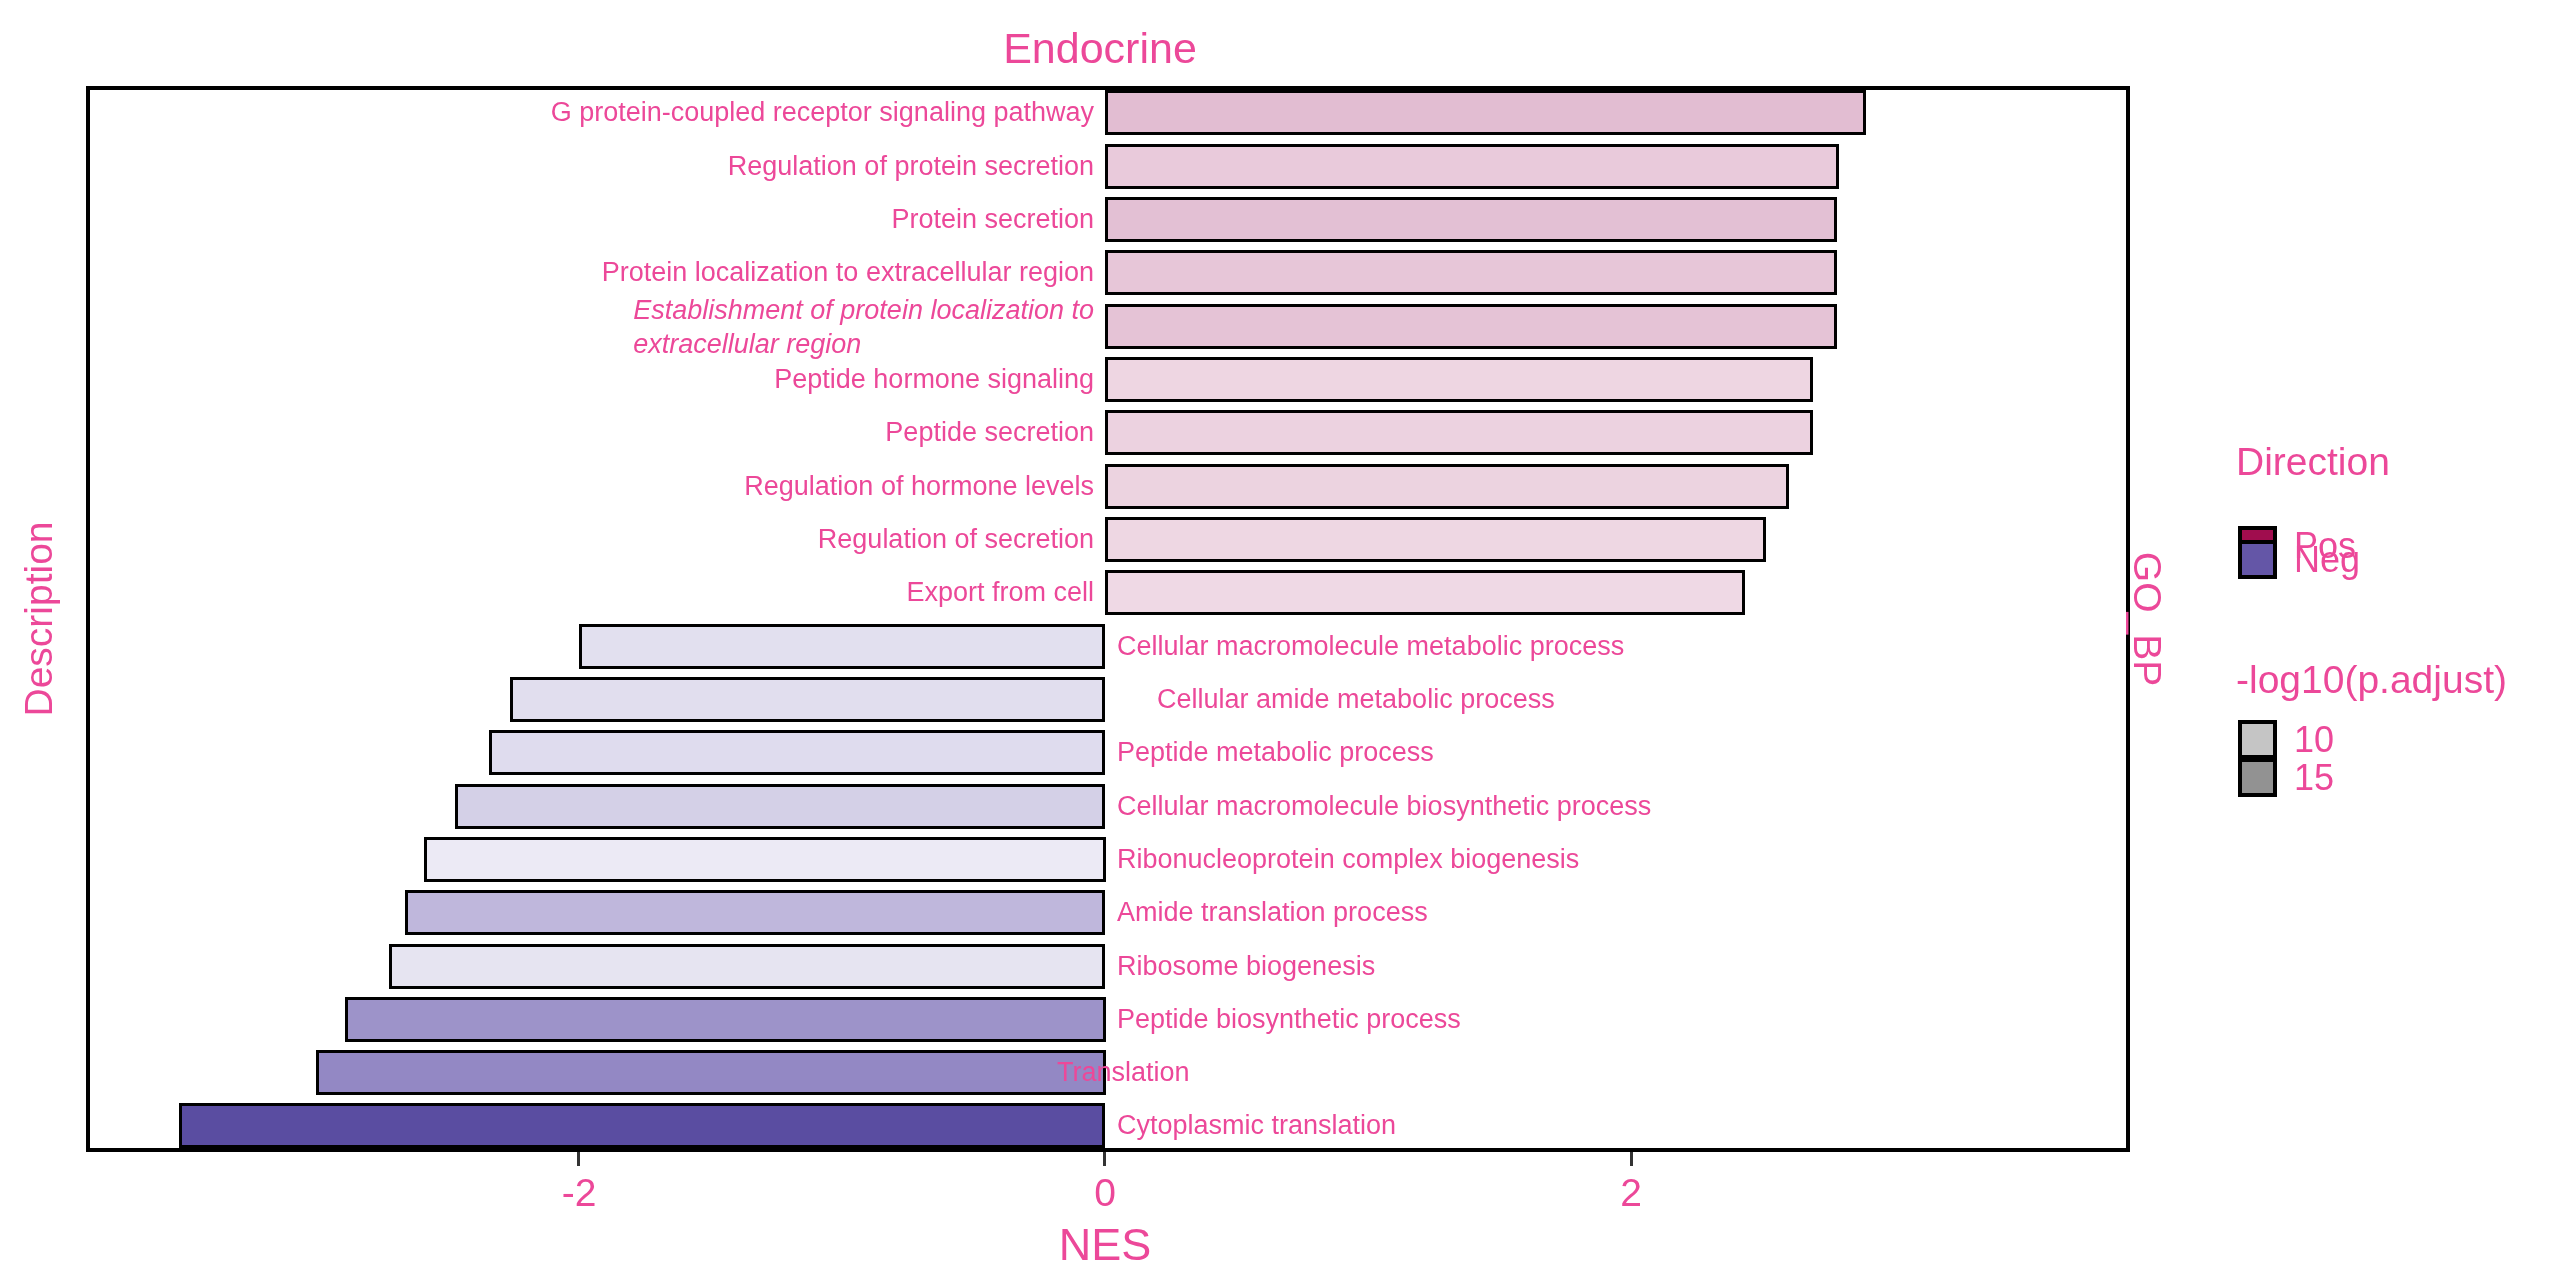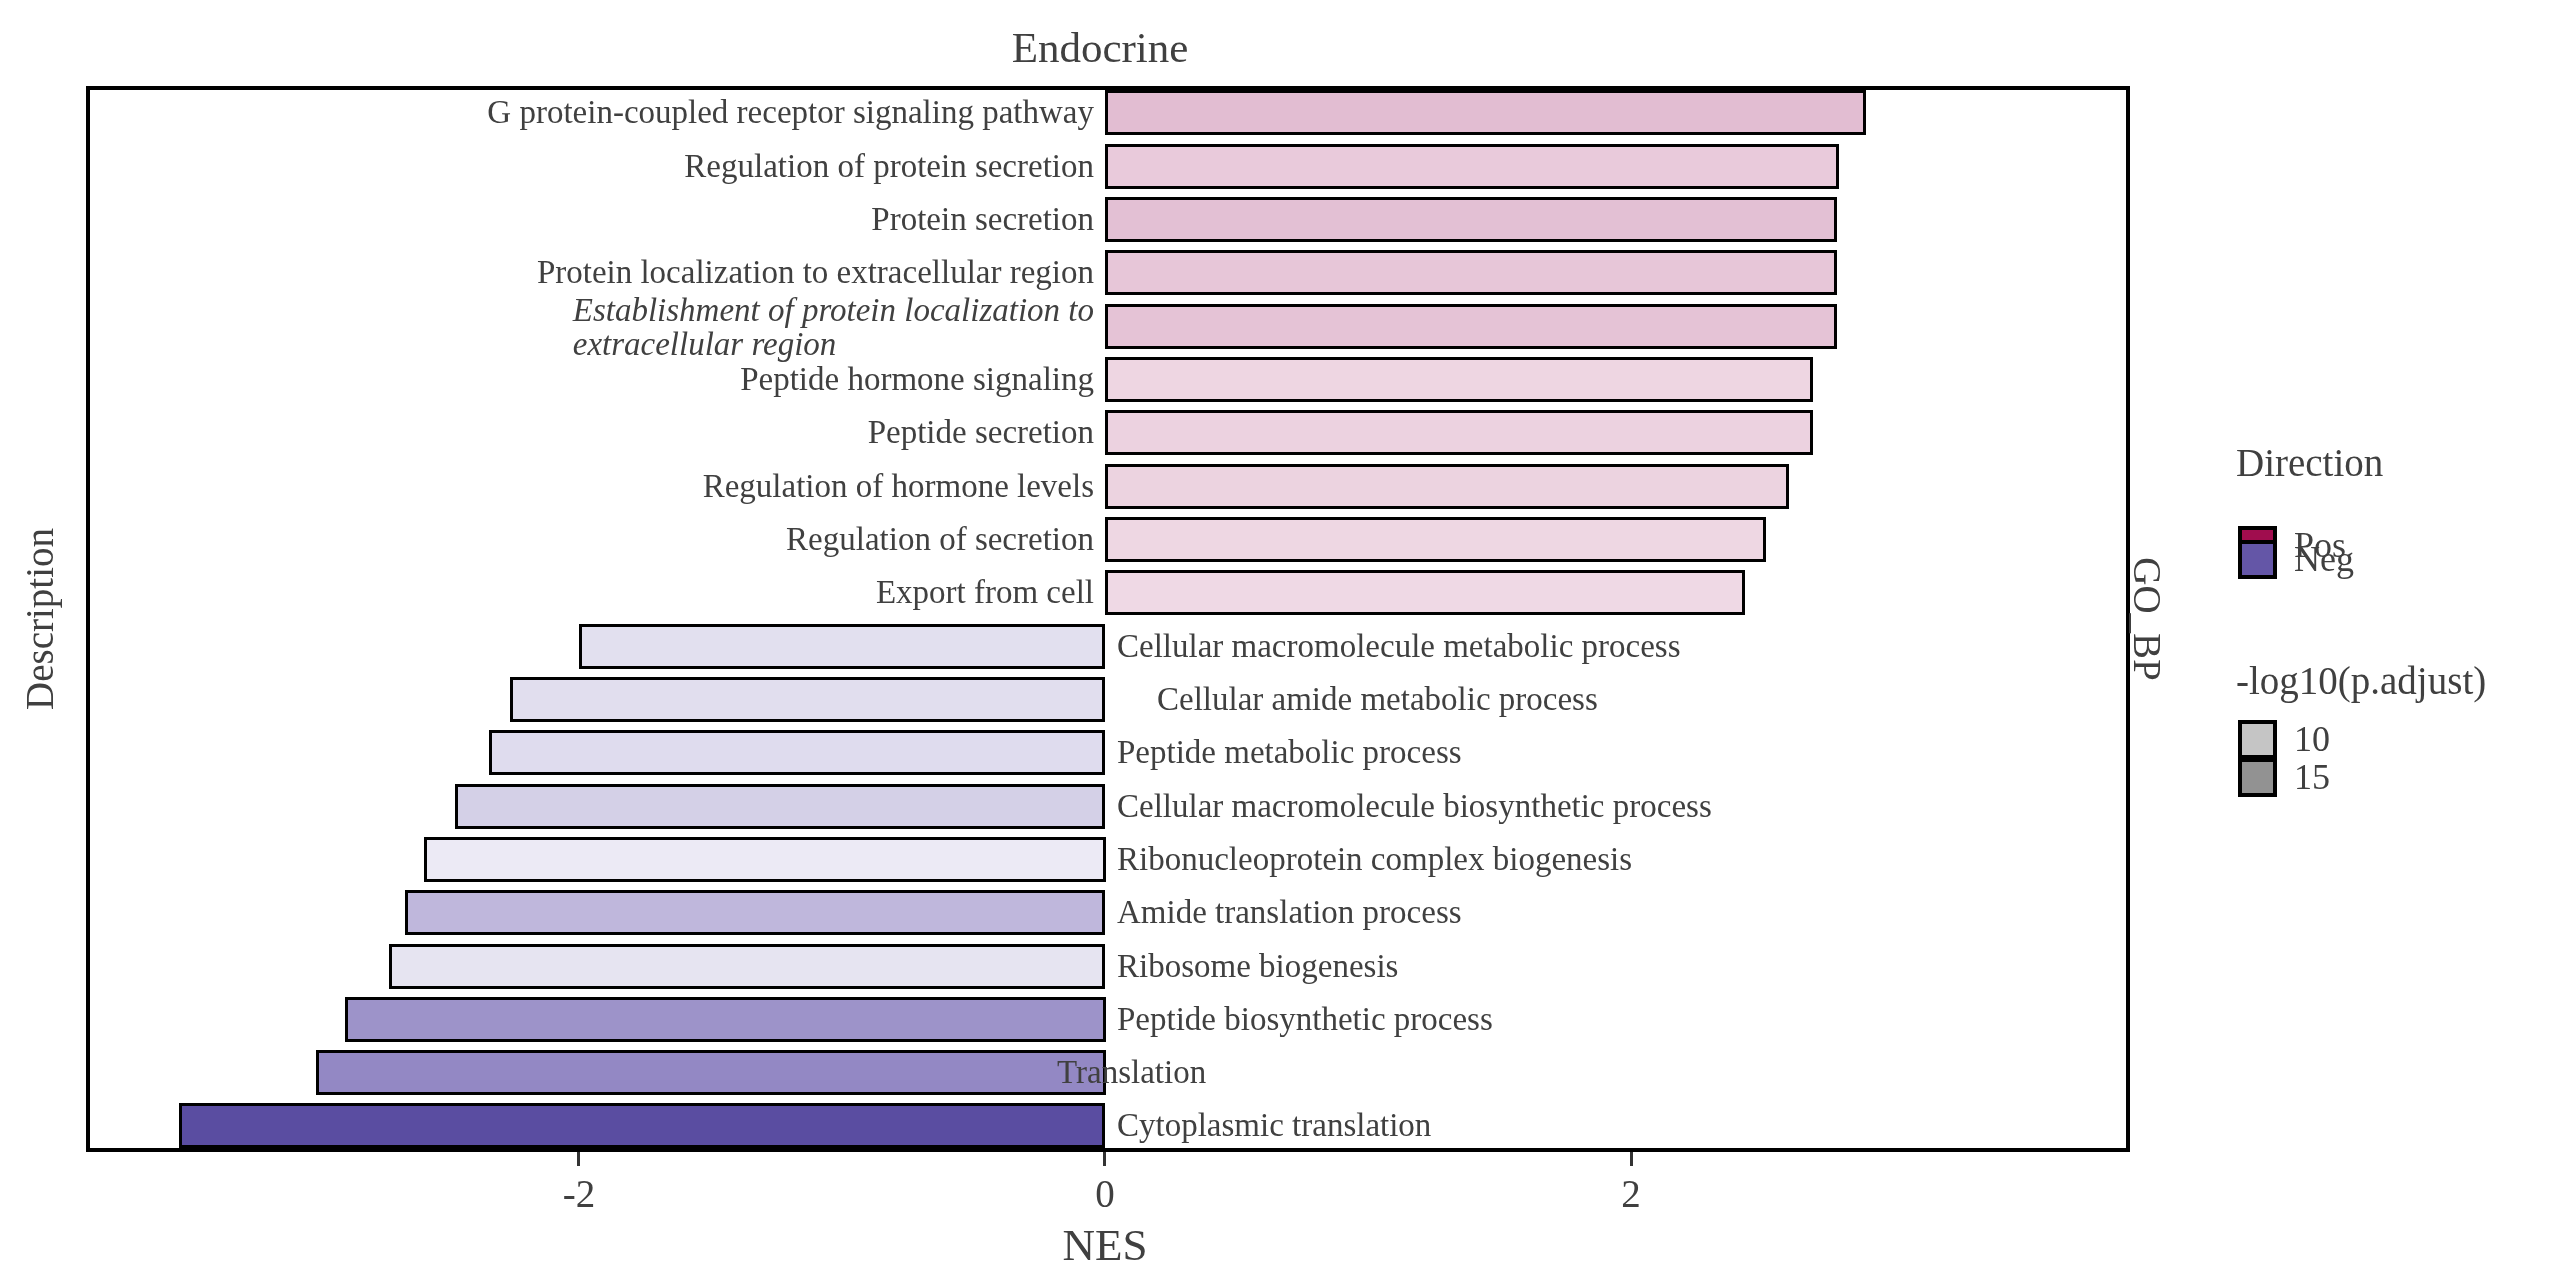--- a/index.html
+++ b/index.html
@@ -1,26 +1,26 @@
 <!DOCTYPE html>
 <html style="font-size:13.7px"><head>
 <meta charset="utf-8">
 <style>
   html,body{margin:0;padding:0;background:#fff;}
   .fig{
     position:relative;width:2576px;height:1288px;background:#ffffff;
-    font-family:Liberation Serif, serif;color:#404040;overflow:hidden;
+    font-family:Liberation Sans, sans-serif;color:#ec4899;overflow:hidden;
   }
   .title{position:absolute;left:0;top:24px;width:2200px;text-align:center;
          font-size:43px;line-height:48px;}
   .panel{position:absolute;left:86px;top:86px;width:2044px;height:1066px;}
   .panel-border{position:absolute;left:86px;top:86px;width:2044px;height:1066px;
          border:4.3px solid #000;box-sizing:border-box;pointer-events:none;}
   .bar{position:absolute;border:3.4px solid #000;box-sizing:border-box;}
-  .bar-label{position:absolute;font-size:33px;white-space:nowrap;
+  .bar-label{position:absolute;font-size:27px;white-space:nowrap;
          display:flex;flex-direction:column;justify-content:center;}
   .bar-label.italic{font-style:italic;line-height:34px;}
   .tick-mark{position:absolute;width:3.4px;height:13.7px;background:#333;top:1152px;}
   .tick-label{position:absolute;top:1171px;width:206px;text-align:center;font-size:39px;}
   .xlab{position:absolute;left:0;top:1219px;width:2210px;text-align:center;font-size:45px;}
   .ylab{position:absolute;left:39px;top:619px;transform:translate(-50%,-50%) rotate(-90deg);
         font-size:39px;white-space:nowrap;}
   .facet{position:absolute;left:2147px;top:619px;transform:translate(-50%,-50%) rotate(90deg);
         font-size:39px;white-space:nowrap;}
   .lg-title{position:absolute;left:2236px;font-size:39px;white-space:nowrap;}

